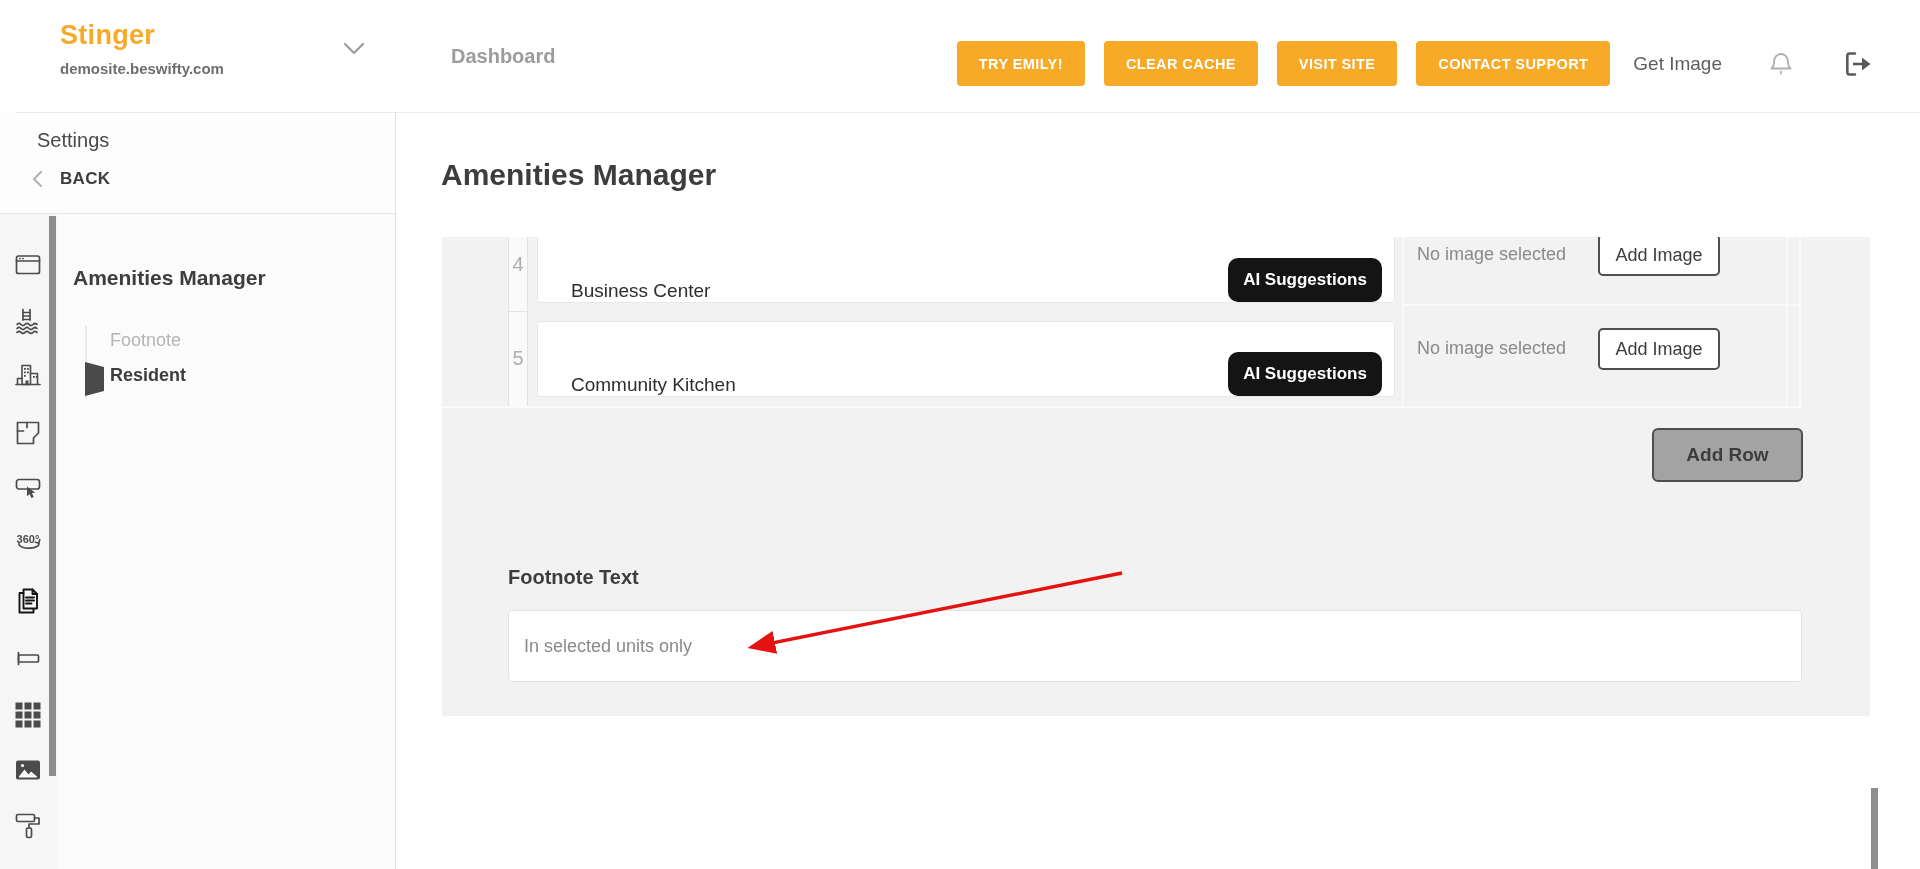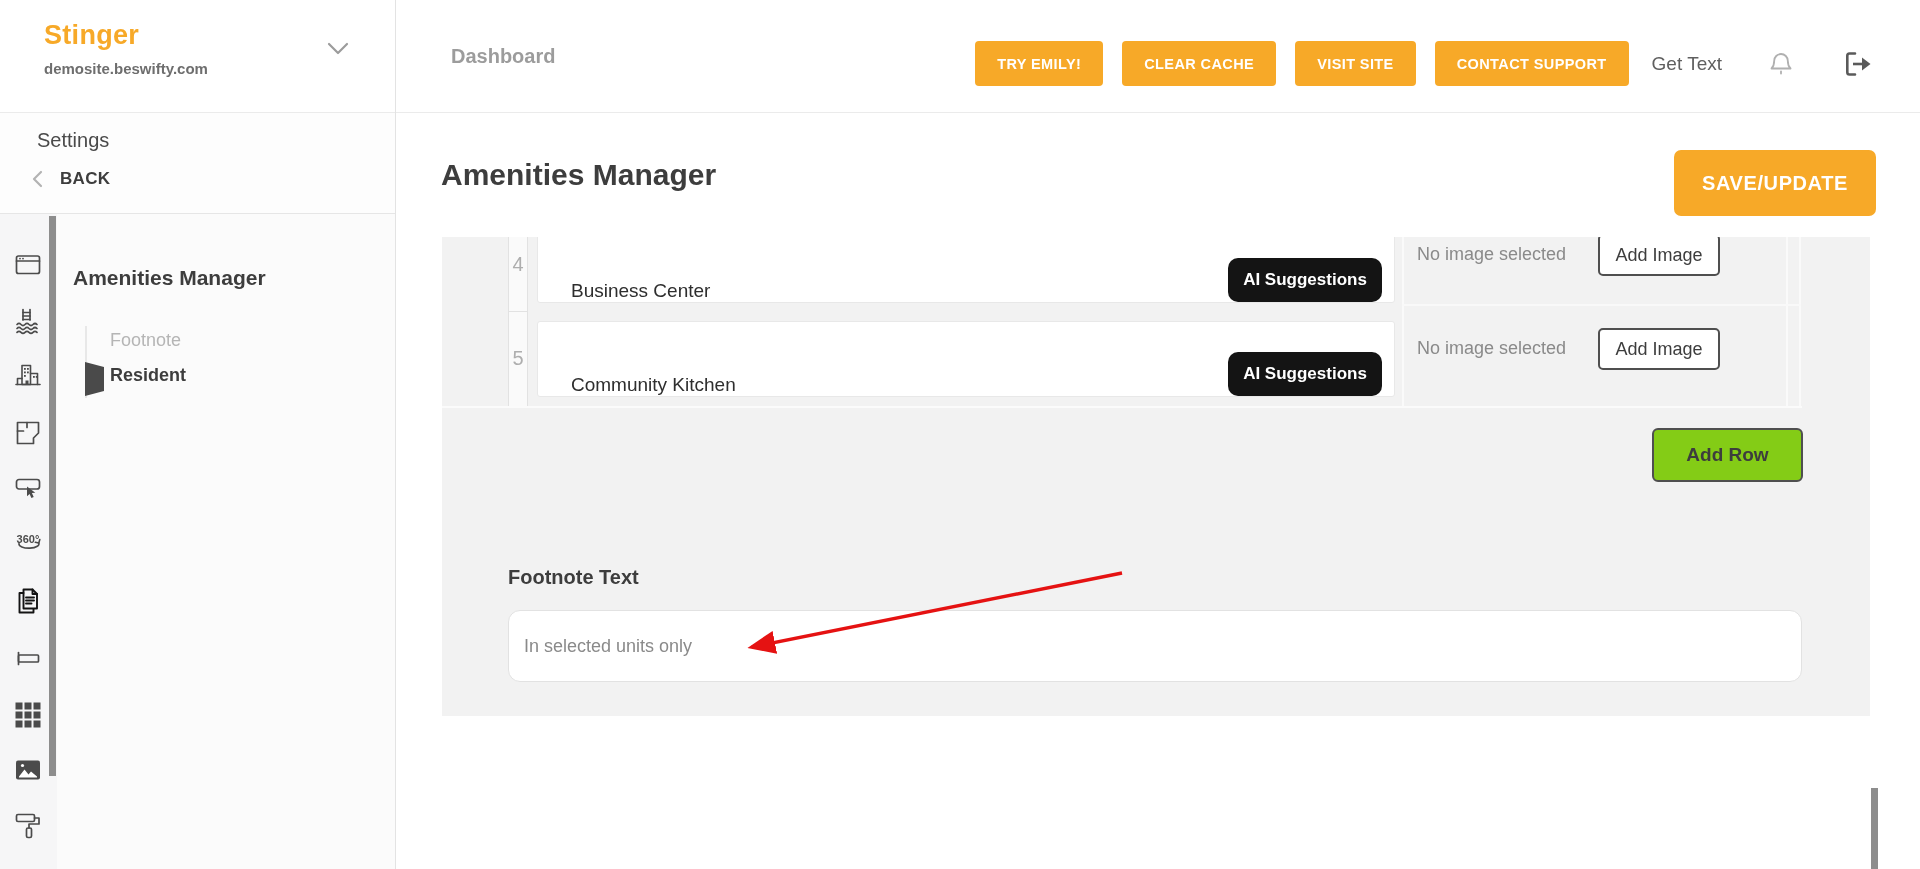--- a/index.html
+++ b/index.html
@@ -2,21 +2,21 @@
 <html><head>
 <meta charset="utf-8">
 <style>
   * { margin:0; padding:0; box-sizing:border-box; }
   html,body { background:#ffffff; }
   body { font-family:"Liberation Sans", sans-serif; }
   .app { position:relative; width:1920px; height:869px; background:#fff; overflow:hidden; color:#3d3d3d; }
 
   
   .sidebar { position:absolute; left:0; top:0; width:396px; height:869px; background:#fff; border-right:1px solid #e3e3e3; }
-  .sidebar-header { position:absolute; left:0; top:0; width:100%; height:113px; background:#fff; border-bottom:1px solid #ebebeb; }
+  .sidebar-header { position:absolute; left:16px; top:0; width:100%; height:113px; background:#fff; border-bottom:1px solid #ebebeb; }
   .logo { position:absolute; left:44px; top:20px; font-size:27px; font-weight:bold; color:#F7A928; letter-spacing:.3px; }
   .domain { position:absolute; left:44px; top:60px; font-size:15px; font-weight:bold; color:#6e6e6e; }
   .collapse-chevron { position:absolute; right:46px; top:42px; cursor:pointer; }
 
   .settings-block { position:absolute; left:0; top:113px; width:100%; height:101px; background:#fdfdfd; border-bottom:1px solid #e6e6e6; }
   .settings-label { position:absolute; left:37px; top:16px; font-size:20px; color:#4a4a4a; }
   .back-row { position:absolute; left:32px; top:56px; display:flex; align-items:center; gap:17px; cursor:pointer; }
   .back-label { font-size:17px; font-weight:bold; color:#3d3d3d; letter-spacing:.3px; }
 
   .side-lower { position:absolute; left:0; top:214px; width:100%; height:655px; }
@@ -67,26 +67,26 @@
   .amenity-name { font-size:19px; color:#2e2e2e; }
   .ai-btn { width:154px; height:44px; background:#141414; border:none; border-radius:10px; color:#fff; font-family:inherit;
             font-weight:bold; font-size:17px; cursor:pointer; flex:none; }
 
   .img-status { position:absolute; left:975px; font-size:18px; color:#8a8a8a; }
   .is-4 { top:7px; } .is-5 { top:101px; }
   .add-img-btn { position:absolute; left:1156px; width:122px; height:42px; background:#fff; border:2px solid #4f4f4f; border-radius:5px;
                  color:#3d3d3d; font-family:inherit; font-weight:normal; font-size:18px; cursor:pointer; }
   .ai-img-4 { top:-3px; } .ai-img-5 { top:91px; }
 
-  .add-row-btn { position:absolute; left:1210px; top:191px; width:151px; height:54px; background:#84cc16; border:2px solid #4f4f4f;
+  .add-row-btn { position:absolute; left:1210px; top:191px; width:151px; height:54px; background:#a3a3a3; border:2px solid #4f4f4f;
                  border-radius:6px; color:#3d3d3d; font-family:inherit; font-weight:bold; font-size:19px; cursor:pointer; }
 
   .footnote-label { position:absolute; left:66px; top:329px; font-size:20px; font-weight:bold; color:#3d3d3d; }
   .footnote-input { position:absolute; left:66px; top:373px; width:1294px; height:72px; background:#fff; border:1px solid #e2e2e2;
-                    border-radius:12px; display:flex; align-items:center; padding-left:15px; cursor:text; }
+                    border-radius:4px; display:flex; align-items:center; padding-left:15px; cursor:text; }
   .footnote-value { font-size:18px; color:#8a8a8a; }
 
   .annotation-arrow { position:absolute; left:700px; top:550px; width:450px; height:125px; pointer-events:none; z-index:6; }
   .main-scrollbar { position:absolute; left:1871px; top:788px; width:7px; height:81px; background:#8d8d8d; cursor:grab; }
 
   svg { display:block; }
 </style>
 </head>
 <body>
 
@@ -229,39 +229,38 @@
     </div>
   </aside>
 
   <header class="topbar">
     <span class="breadcrumb">Dashboard</span>
     <div class="topbar-right">
       <button class="orange-btn">TRY EMILY!</button>
       <button class="orange-btn">CLEAR CACHE</button>
       <button class="orange-btn">VISIT SITE</button>
       <button class="orange-btn">CONTACT SUPPORT</button>
-      <span class="get-help">Get Text</span>
+      <span class="get-help">Get Image</span>
       <span class="bell-wrap">
         <svg width="28" height="30" viewBox="0 0 28 30" fill="none" stroke="#b0b0b0" stroke-width="1.8" stroke-linecap="round" stroke-linejoin="round">
           <path d="M14 5 a6.8 6.8 0 0 1 6.8 6.8 c0 5 1.6 6.6 2.7 7.7 H4.5 c1.1 -1.1 2.7 -2.7 2.7 -7.7 A6.8 6.8 0 0 1 14 5 z"></path>
           <line x1="14" y1="22.5" x2="14" y2="24.5"></line>
         </svg>
       </span>
       <span class="logout-wrap">
         <svg width="34" height="30" viewBox="0 0 34 30">
           <path d="M13 4.5 H7.5 a2.2 2.2 0 0 0 -2.2 2.2 v16.6 a2.2 2.2 0 0 0 2.2 2.2 H13" fill="none" stroke="#5a5a5a" stroke-width="2.6" stroke-linecap="round"></path>
           <line x1="11" y1="15" x2="22" y2="15" stroke="#5a5a5a" stroke-width="2.6"></line>
           <path d="M20 8.5 L28.5 15 L20 21.5 z" fill="#5a5a5a"></path>
         </svg>
       </span>
     </div>
   </header>
 
   <h1 class="page-title">Amenities Manager</h1>
-  <button class="save-btn">SAVE/UPDATE</button>
 
   <section class="module-panel">
 
     <div class="num-col"></div>
     <div class="num-divider"></div>
     <div class="vline vl-2"></div>
     <div class="vline vl-3"></div>
     <div class="vline vl-4"></div>
     <div class="row-sep"></div>
     <div class="table-bottom"></div>

